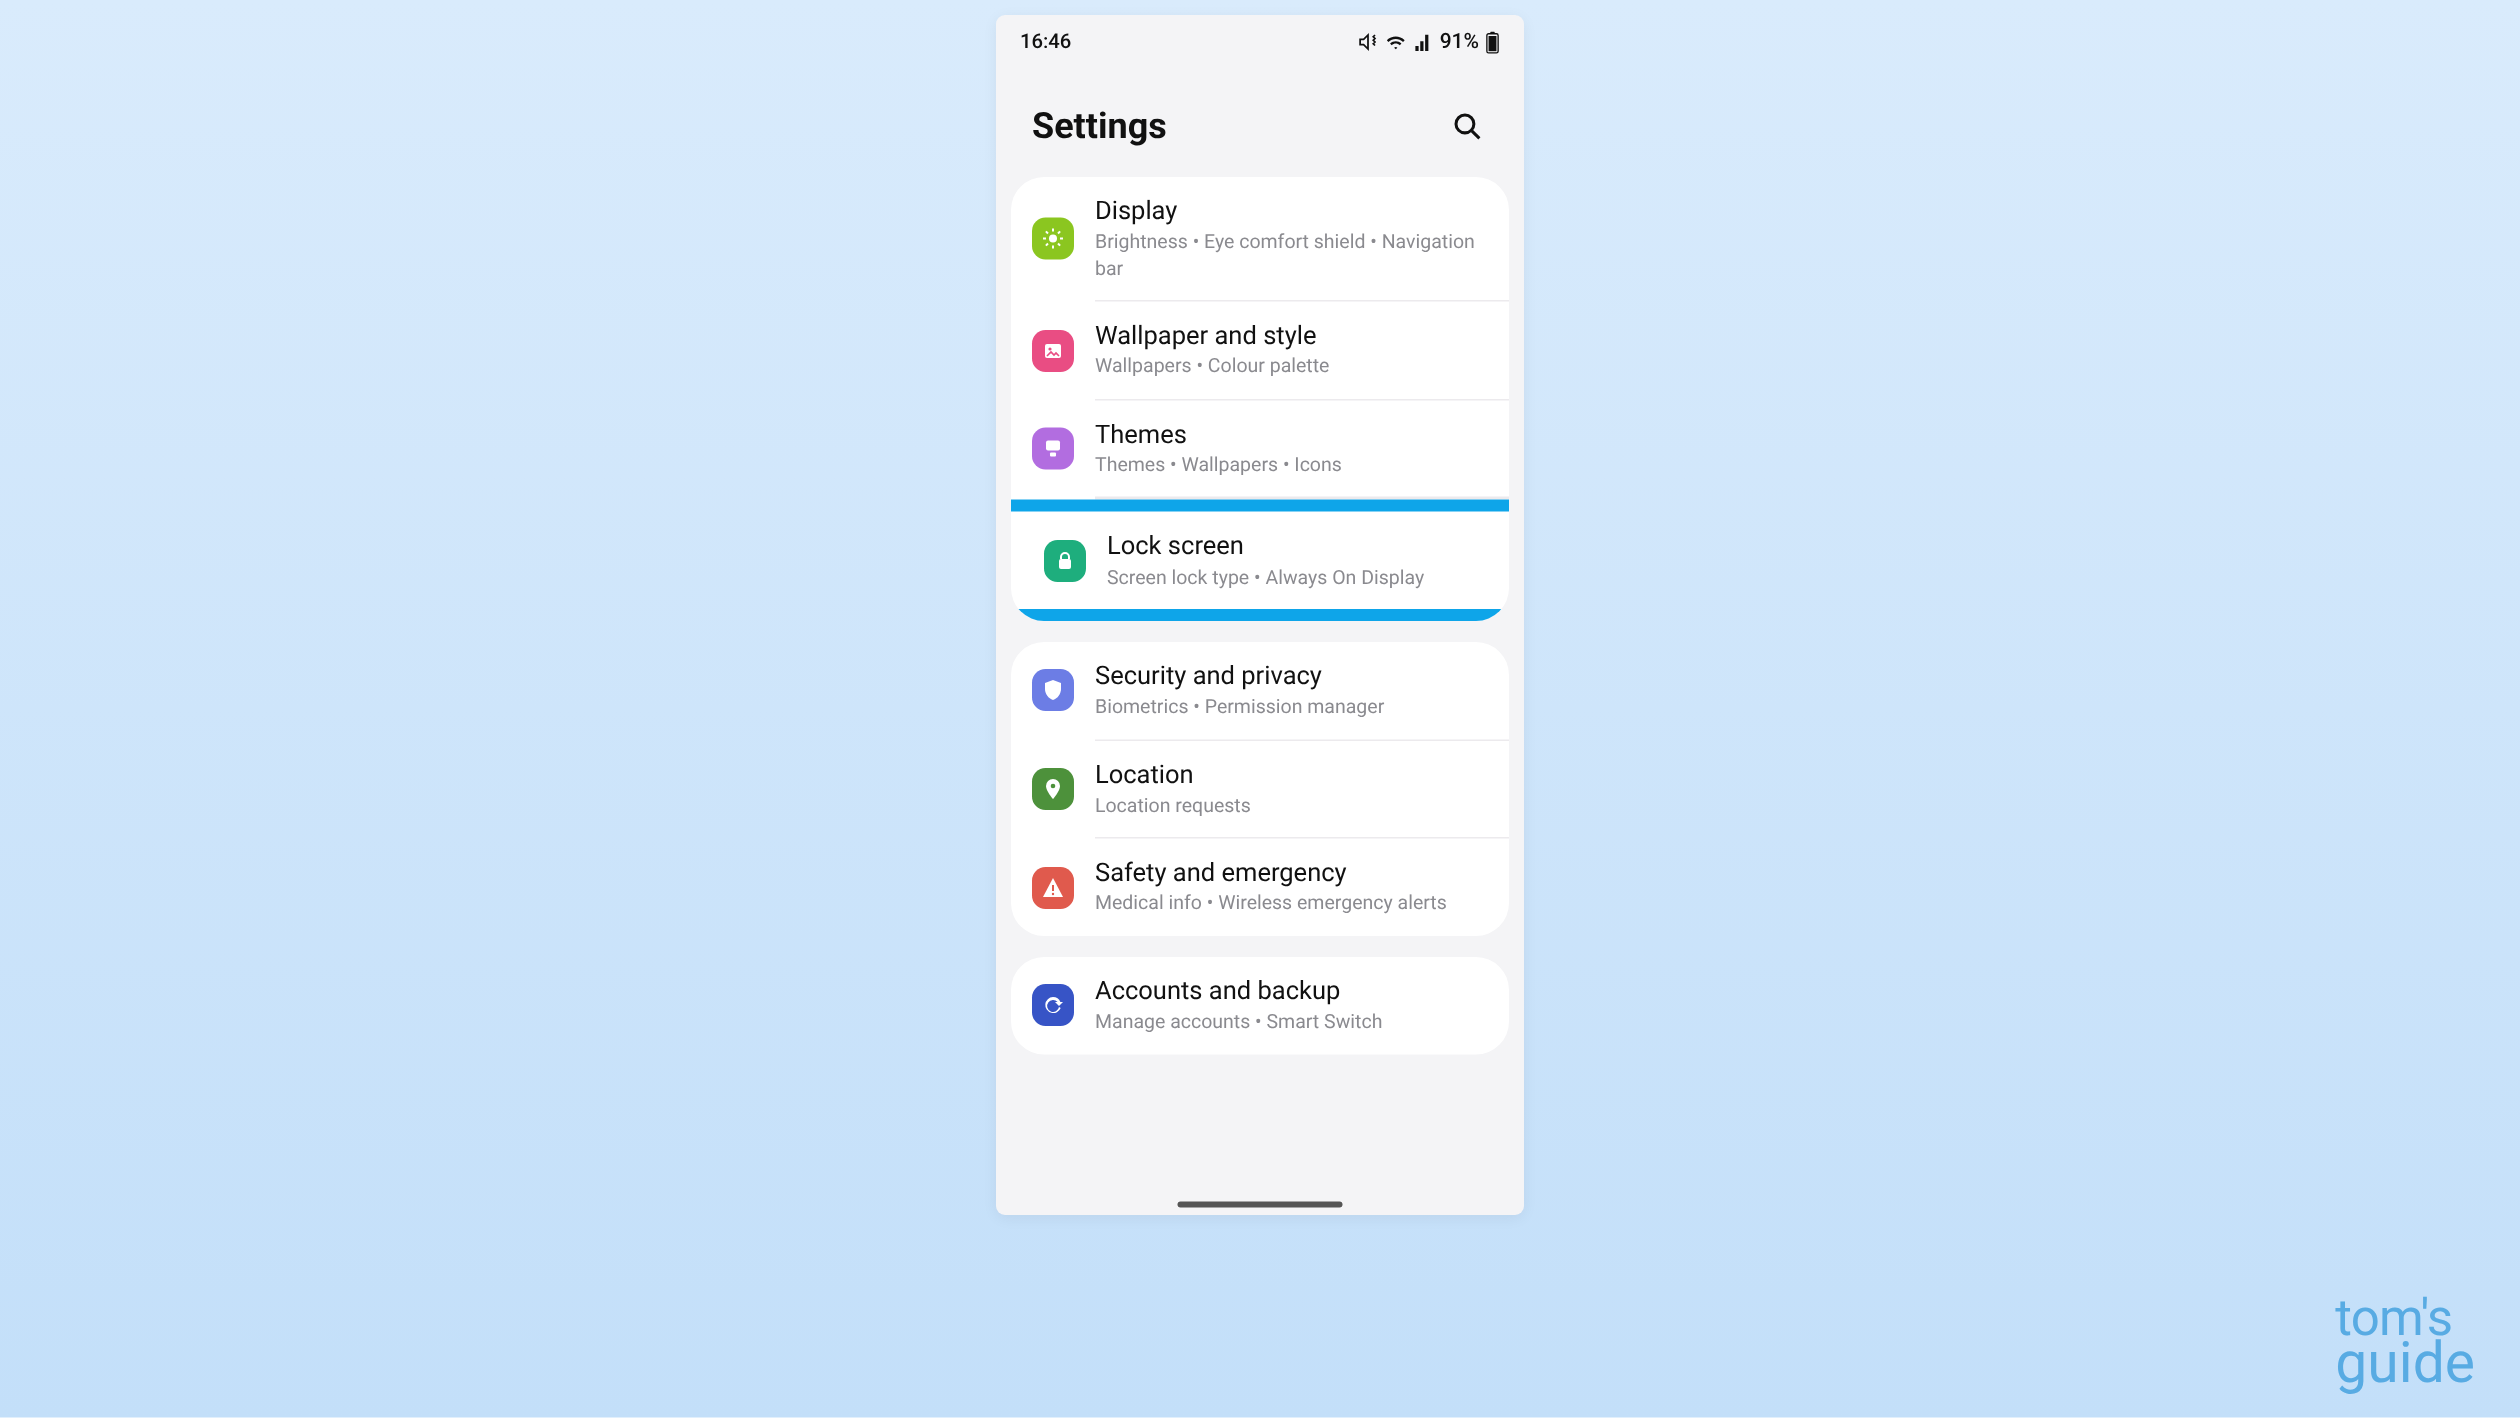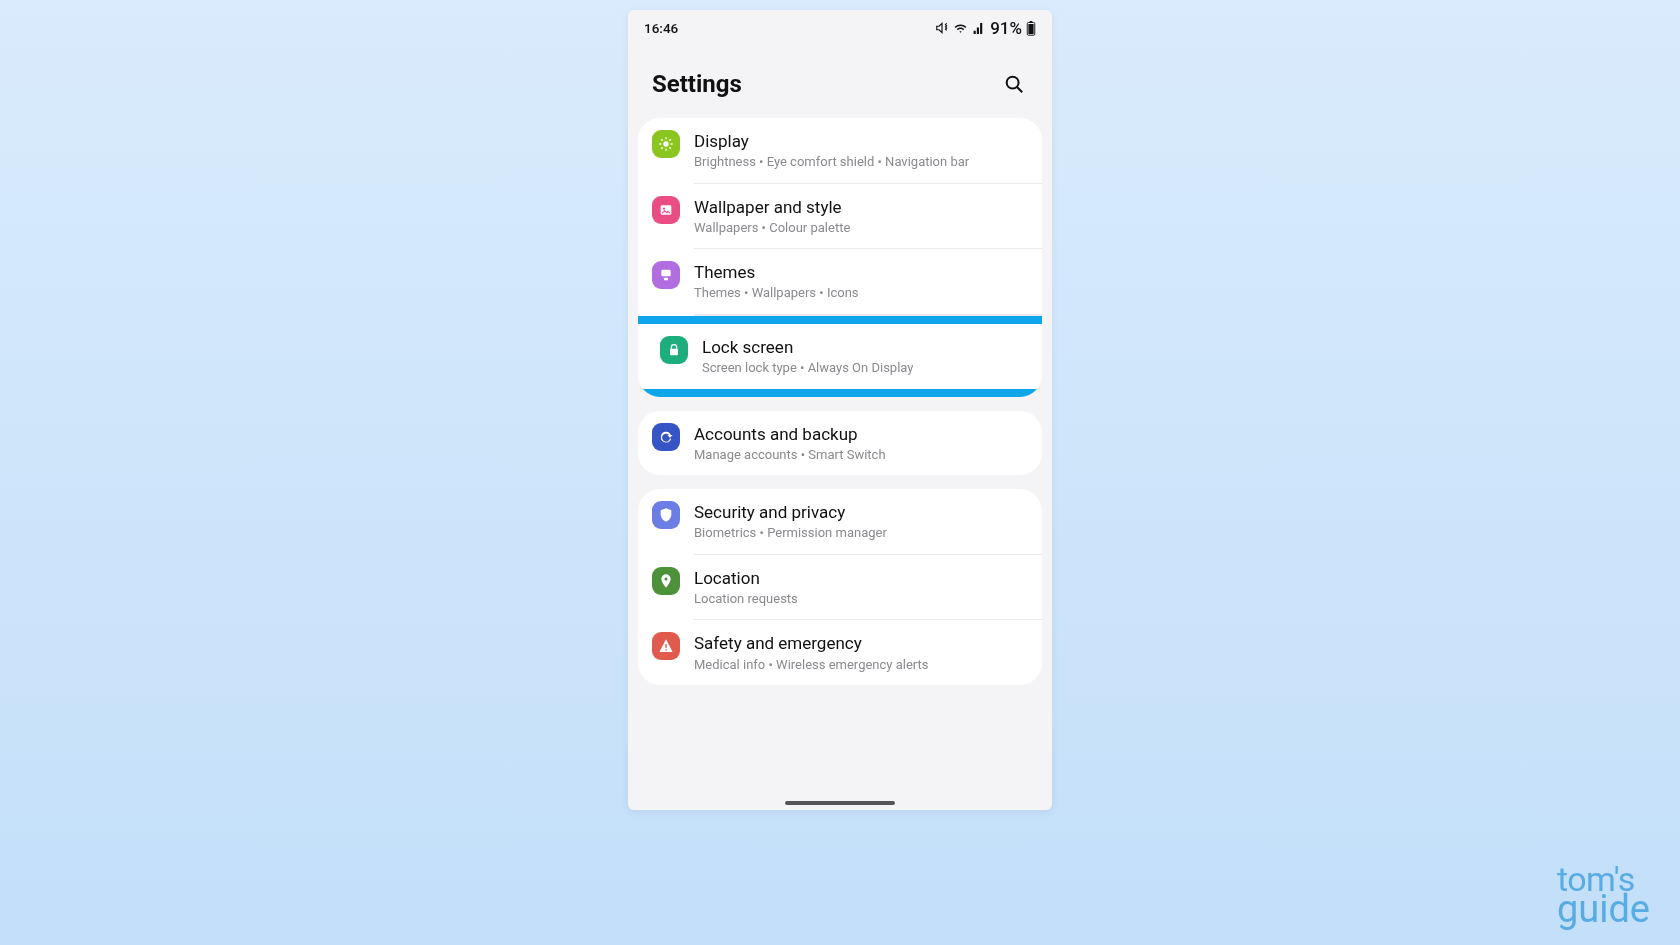--- a/index.html
+++ b/index.html
@@ -9,21 +9,21 @@
     background: linear-gradient(180deg, #d9ebfc 0%, #c3dff9 100%);
     font-family: -apple-system, BlinkMacSystemFont, "Segoe UI", Roboto, Arial, sans-serif;
     position: relative;
     overflow: hidden;
   }
   .phone {
     position: absolute;
     left: 50%;
     top: 10px;
     transform: translateX(-50%);
-    width: 424px;
+    width: 352px;
     height: 800px;
     background: #f4f4f6;
     border-radius: 6px;
     overflow: hidden;
     box-shadow: 0 2px 10px rgba(0,0,0,0.06);
   }
   .status-bar {
     height: 36px;
     display: flex;
     align-items: center;
@@ -55,21 +55,21 @@
     padding: 0 10px 0 10px;
   }
   .card {
     background:#fff;
     border-radius: 22px;
     overflow:hidden;
     margin-bottom: 14px;
   }
   .row {
     display:flex;
-    align-items:flex-start;
+    align-items:center;
     padding: 12px 16px 12px 14px;
     gap: 14px;
     cursor:pointer;
     position:relative;
   }
   .divider {
     height:1px;
     background:#eceaed;
     margin-left: 56px;
   }
@@ -127,21 +127,21 @@
     <span class="status-right">
       <svg width="14" height="14" viewBox="0 0 24 24" fill="#111">
           <path d="M3 9v6h4l5 5V4L7 9H3zM20 4l-2 2 2 2-2 2 2 2-2 2 2 2" stroke="#111" stroke-width="2" fill="none"></path>
         </svg>
       <svg width="15" height="13" viewBox="0 0 24 24" fill="#111">
           <path d="M12 20l-2-2c1.1-1.1 2.9-1.1 4 0l-2 2zm-5-5l-2-2c3.9-3.9 10.1-3.9 14 0l-2 2c-2.8-2.8-7.2-2.8-10 0zm-4-4l-2-2c6.1-6.1 15.9-6.1 22 0l-2 2c-5-5-13-5-18 0z"></path>
         </svg>
       <svg width="14" height="13" viewBox="0 0 24 24" fill="#111">
           <path d="M2 22h4v-6H2v6zm6 0h4V10H8v12zm6 0h4V2h-4v20z"></path>
         </svg>
-      <span style="font-size:17px;">91%</span>
+      <span style="font-size:14px;">91%</span>
       <svg width="10" height="15" viewBox="0 0 12 20" fill="#111">
           <rect x="1" y="2" width="10" height="17" rx="1.5" fill="none" stroke="#111" stroke-width="1.2"></rect>
           <rect x="4" y="0" width="4" height="2" rx="1"></rect>
           <rect x="2.5" y="4" width="7" height="13.5"></rect>
         </svg>
     </span>
   </div>
 
   <div class="header">
     <div class="header-title">Settings</div>
@@ -215,33 +215,20 @@
             </div>
             <div class="row-text">
               <div class="row-title">Lock screen</div>
               <div class="row-sub">Screen lock type  •  Always On Display</div>
             </div>
           </div>
         </div>
       </div>
       <div class="card">
         <div class="row">
-          <div class="icon-badge" style="background: rgb(55, 84, 198);">
-            <svg width="16" height="16" viewBox="0 0 24 24" fill="#fff">
-              <path d="M12 4a8 8 0 0 1 7.4 5H22l-4 4-4-4h2.6A6 6 0 1 0 18 14l1.7 1A8 8 0 1 1 12 4z"></path>
-            </svg>
-          </div>
-          <div class="row-text">
-            <div class="row-title">Accounts and backup</div>
-            <div class="row-sub">Manage accounts  •  Smart Switch</div>
-          </div>
-        </div>
-      </div>
-      <div class="card">
-        <div class="row">
           <div class="icon-badge" style="background: rgb(108, 125, 229);">
             <svg width="16" height="16" viewBox="0 0 24 24" fill="#fff">
               <path d="M12 2l8 3v6c0 5-3.4 9.4-8 11-4.6-1.6-8-6-8-11V5l8-3z"></path>
             </svg>
           </div>
           <div class="row-text">
             <div class="row-title">Security and privacy</div>
             <div class="row-sub">Biometrics  •  Permission manager</div>
           </div>
         </div>
@@ -263,20 +250,33 @@
           <div class="icon-badge" style="background: rgb(224, 90, 77);">
             <svg width="16" height="16" viewBox="0 0 24 24" fill="#fff">
               <path d="M12 2L2 21h20L12 2z"></path>
               <rect x="11" y="9" width="2" height="6" fill="#e05a4d"></rect>
               <circle cx="12" cy="18" r="1.2" fill="#e05a4d"></circle>
             </svg>
           </div>
           <div class="row-text">
             <div class="row-title">Safety and emergency</div>
             <div class="row-sub">Medical info  •  Wireless emergency alerts</div>
+          </div>
+        </div>
+      </div>
+      <div class="card">
+        <div class="row">
+          <div class="icon-badge" style="background: rgb(55, 84, 198);">
+            <svg width="16" height="16" viewBox="0 0 24 24" fill="#fff">
+              <path d="M12 4a8 8 0 0 1 7.4 5H22l-4 4-4-4h2.6A6 6 0 1 0 18 14l1.7 1A8 8 0 1 1 12 4z"></path>
+            </svg>
+          </div>
+          <div class="row-text">
+            <div class="row-title">Accounts and backup</div>
+            <div class="row-sub">Manage accounts  •  Smart Switch</div>
           </div>
         </div>
       </div>
     </div>
 
   <div class="nav-indicator"></div>
 </div>
 
 <div class="watermark">
   <div class="wm-top">tom's</div>

